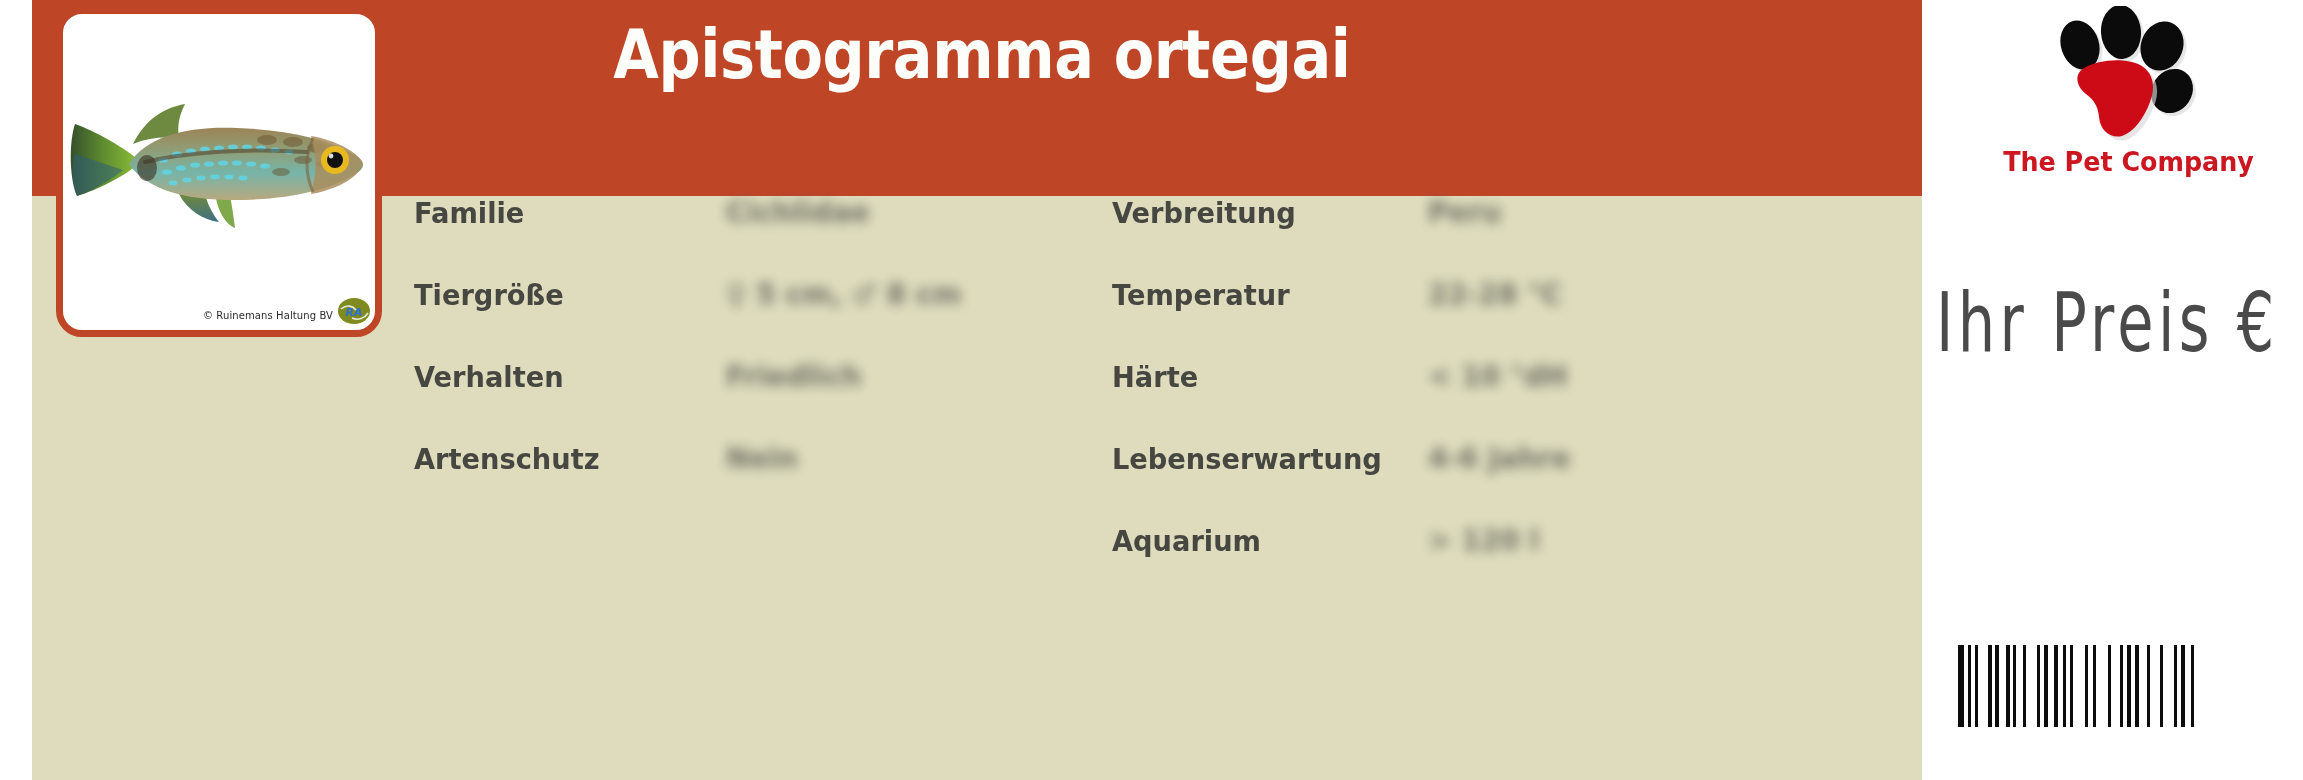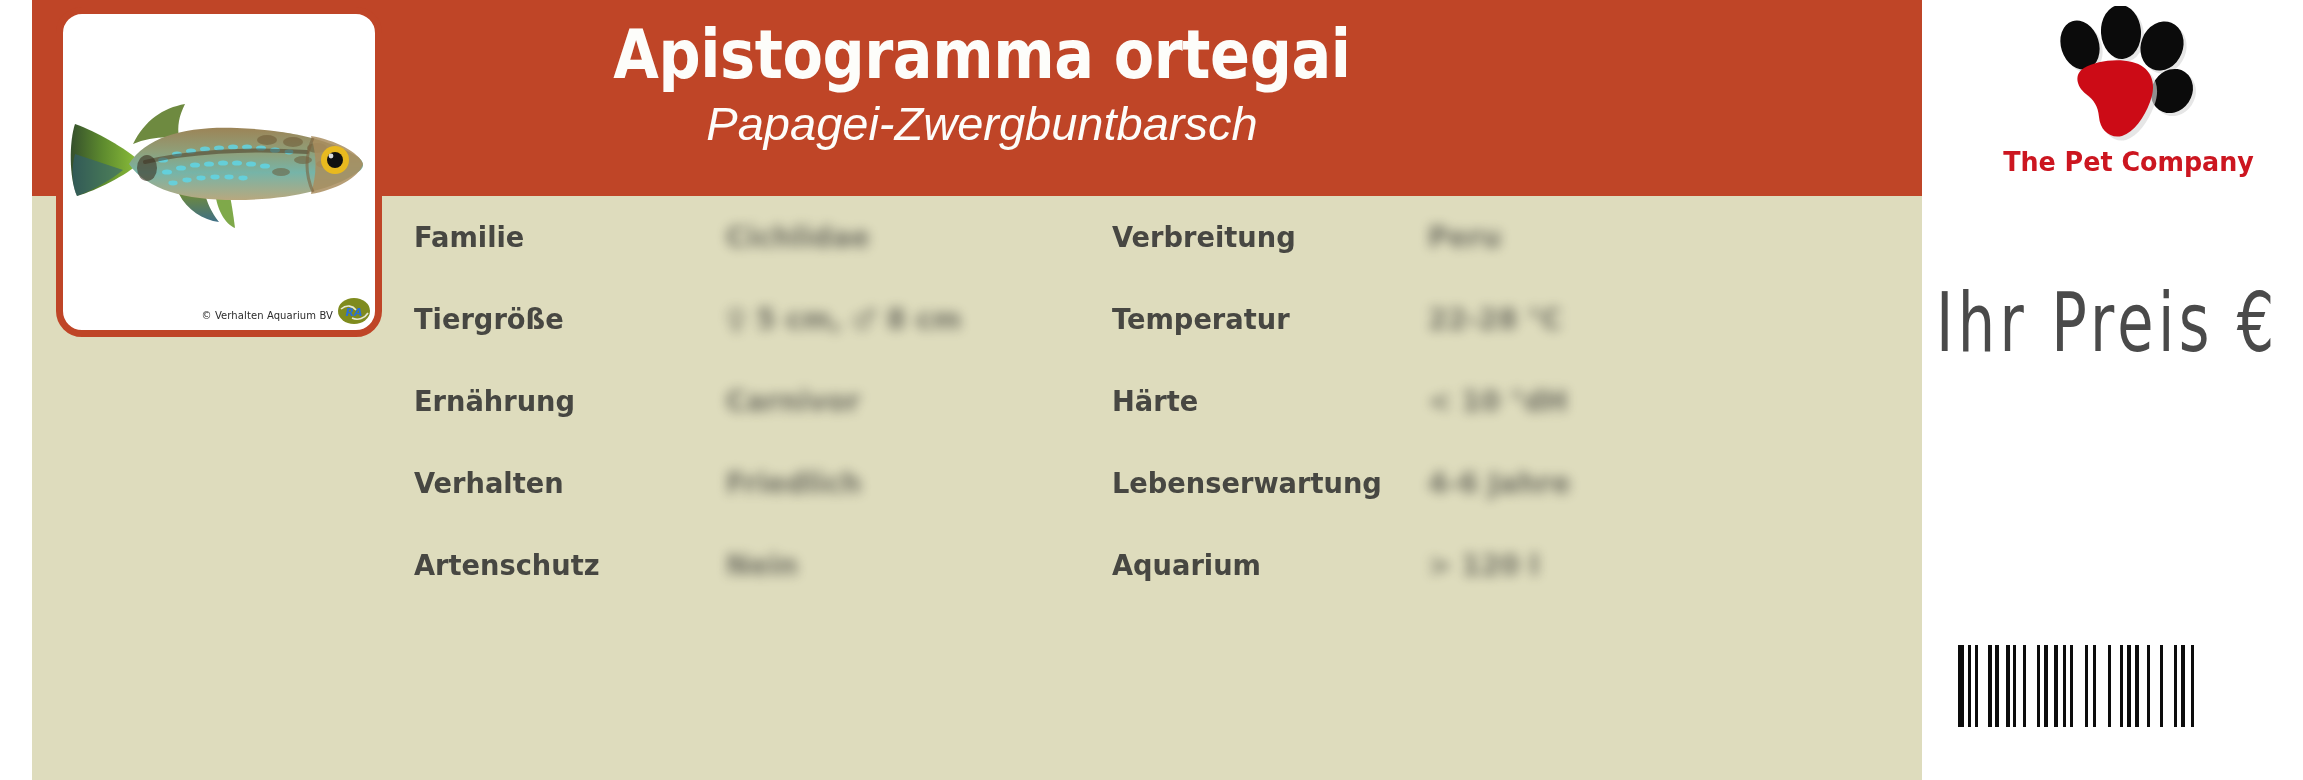--- a/index.html
+++ b/index.html
@@ -127,21 +127,21 @@
     top: 0;
     height: 584px;
   }
   .spec-col.left  { left: 382px;  width: 740px; }
   .spec-col.right { left: 1080px; width: 740px; }
 
   .spec-row {
     position: relative;
     height: 82px;
     display: flex;
-    align-items: center;
+    align-items: flex-start;
   }
   .spec-label {
     font-family: "DejaVu Sans", sans-serif;
     font-weight: bold;
     font-size: 29px;
     color: #474742;
     white-space: nowrap;
     transform: scaleX(0.94);
     transform-origin: left center;
   }
@@ -223,21 +223,20 @@
 <body>
 
 <div class="sheet">
 
   <div class="info-panel">
 
     <div class="header-band"></div>
 
     <div class="title-block">
       <div class="species-name">Apistogramma ortegai</div>
-      <div class="common-name">Papagei-Zwergbuntbarsch</div>
     </div>
 
     <div class="photo-card">
       <div class="photo-stage">
 
         <svg class="fish-svg" viewBox="0 0 312 130">
           <defs>
             <linearGradient id="bodyGrad" x1="0" y1="0" x2="0" y2="1">
               <stop offset="0%" stop-color="#9c8457"></stop>
               <stop offset="34%" stop-color="#8fa07a"></stop>
@@ -311,21 +310,21 @@
           <path d="M244 34 C 268 38, 292 50, 296 62 C 292 76, 268 88, 244 92
                    C 250 72, 250 54, 244 34 Z" fill="#a98d5e" opacity="0.85"></path>
 
           <path d="M246 36 C 238 54, 238 72, 246 90" stroke="#7b6340" stroke-width="3" fill="none" opacity="0.6"></path>
 
           <circle cx="268" cy="58" r="14" fill="#e8b91f"></circle>
           <circle cx="268" cy="58" r="8" fill="#111111"></circle>
           <circle cx="264" cy="54" r="2.4" fill="#ffffff" opacity="0.85"></circle>
         </svg>
 
-        <div class="photo-credit">© Verhalten Aquarium BV</div>
+        <div class="photo-credit">© Ruinemans Haltung BV</div>
 
         <svg class="ra-badge" viewBox="0 0 34 30">
           <ellipse cx="17" cy="15" rx="16" ry="13" fill="#7f8b1e"></ellipse>
           <path d="M4 13 C 10 8, 16 10, 19 14" stroke="#ffffff" stroke-width="1.6" fill="none" opacity="0.8"></path>
           <path d="M15 22 C 21 25, 28 22, 31 17" stroke="#ffffff" stroke-width="1.6" fill="none" opacity="0.8"></path>
           <text x="17" y="20" font-family="DejaVu Sans, sans-serif" font-size="11" font-style="italic" font-weight="bold" fill="#2a6fd6" text-anchor="middle">RA</text>
         </svg>
 
       </div>
     </div>
@@ -333,24 +332,20 @@
     <div class="spec-grid">
 
       <div class="spec-col left">
         <div class="spec-row">
           <span class="spec-label">Familie</span>
           <span class="spec-value">Cichlidae</span>
         </div>
         <div class="spec-row">
           <span class="spec-label">Tiergröße</span>
           <span class="spec-value">♀ 5 cm, ♂ 8 cm</span>
-        </div>
-        <div class="spec-row">
-          <span class="spec-label">Ernährung</span>
-          <span class="spec-value">Carnivor</span>
         </div>
         <div class="spec-row">
           <span class="spec-label">Verhalten</span>
           <span class="spec-value">Friedlich</span>
         </div>
         <div class="spec-row">
           <span class="spec-label">Artenschutz</span>
           <span class="spec-value">Nein</span>
         </div>
       </div>

